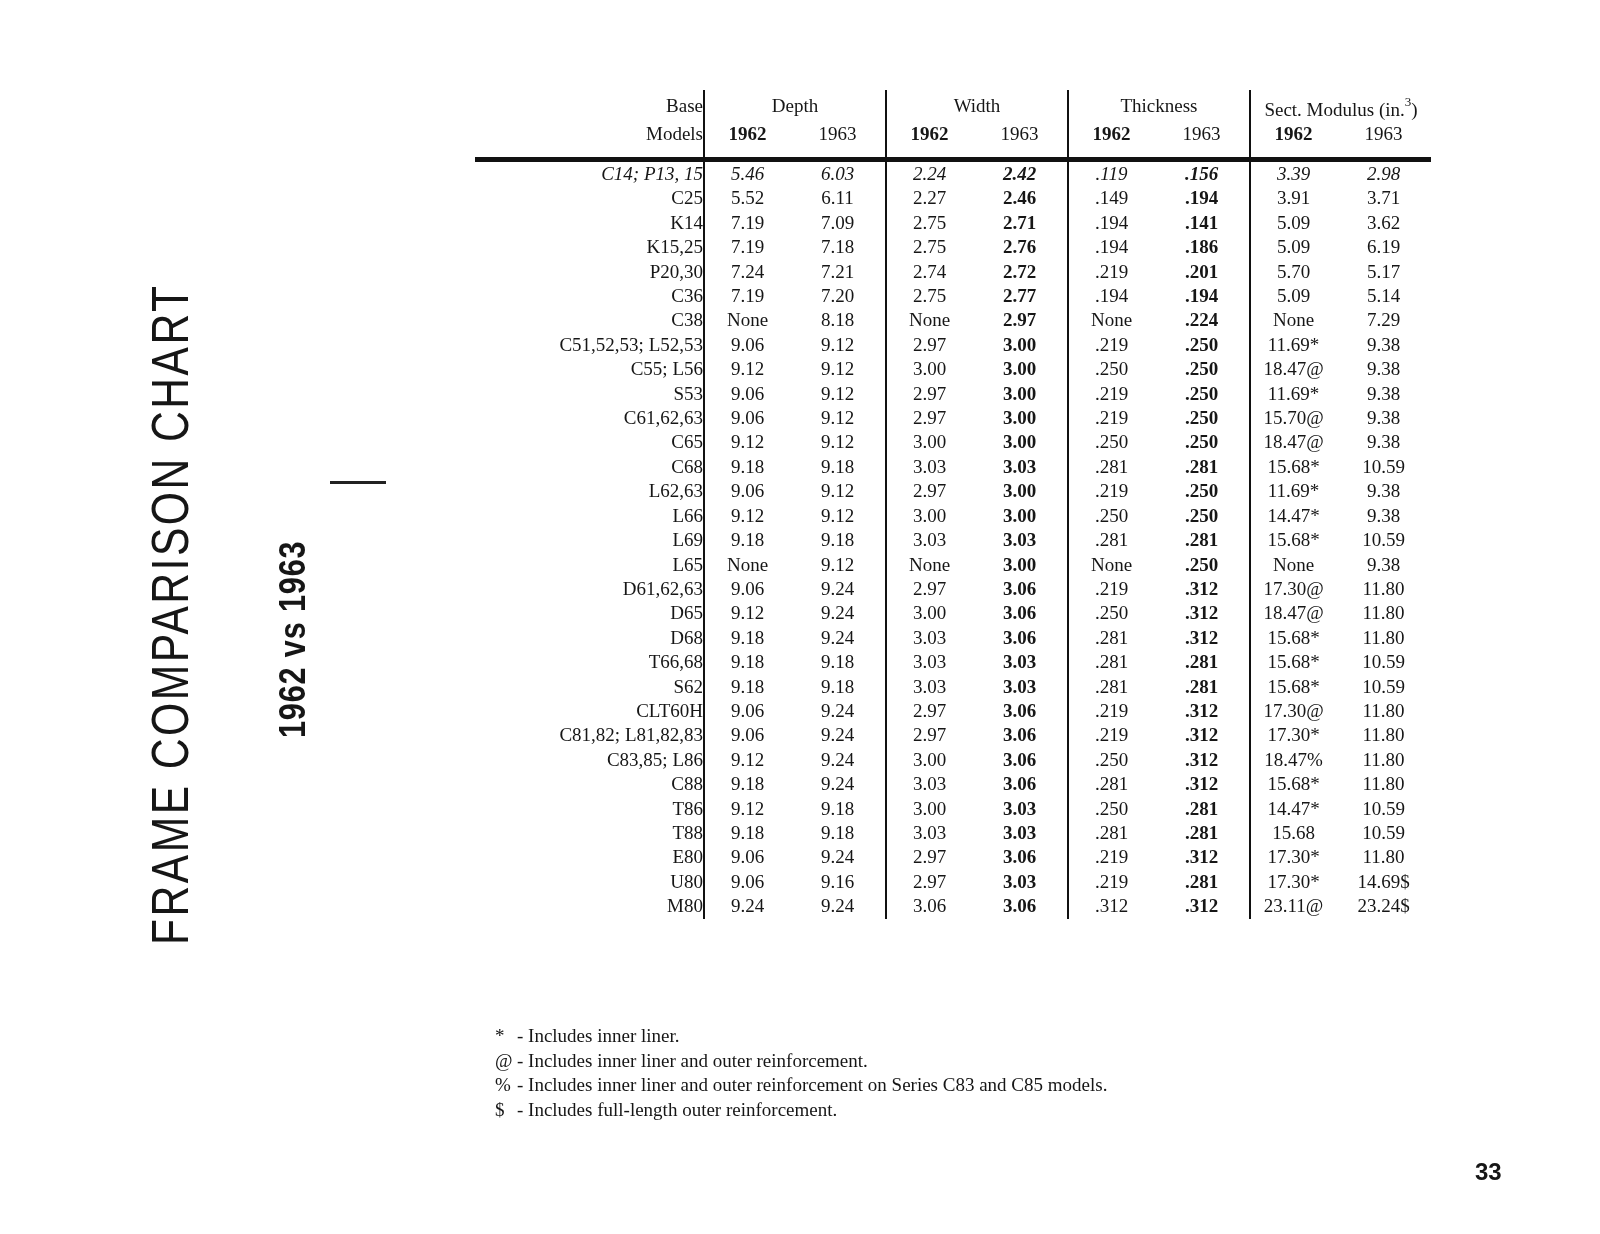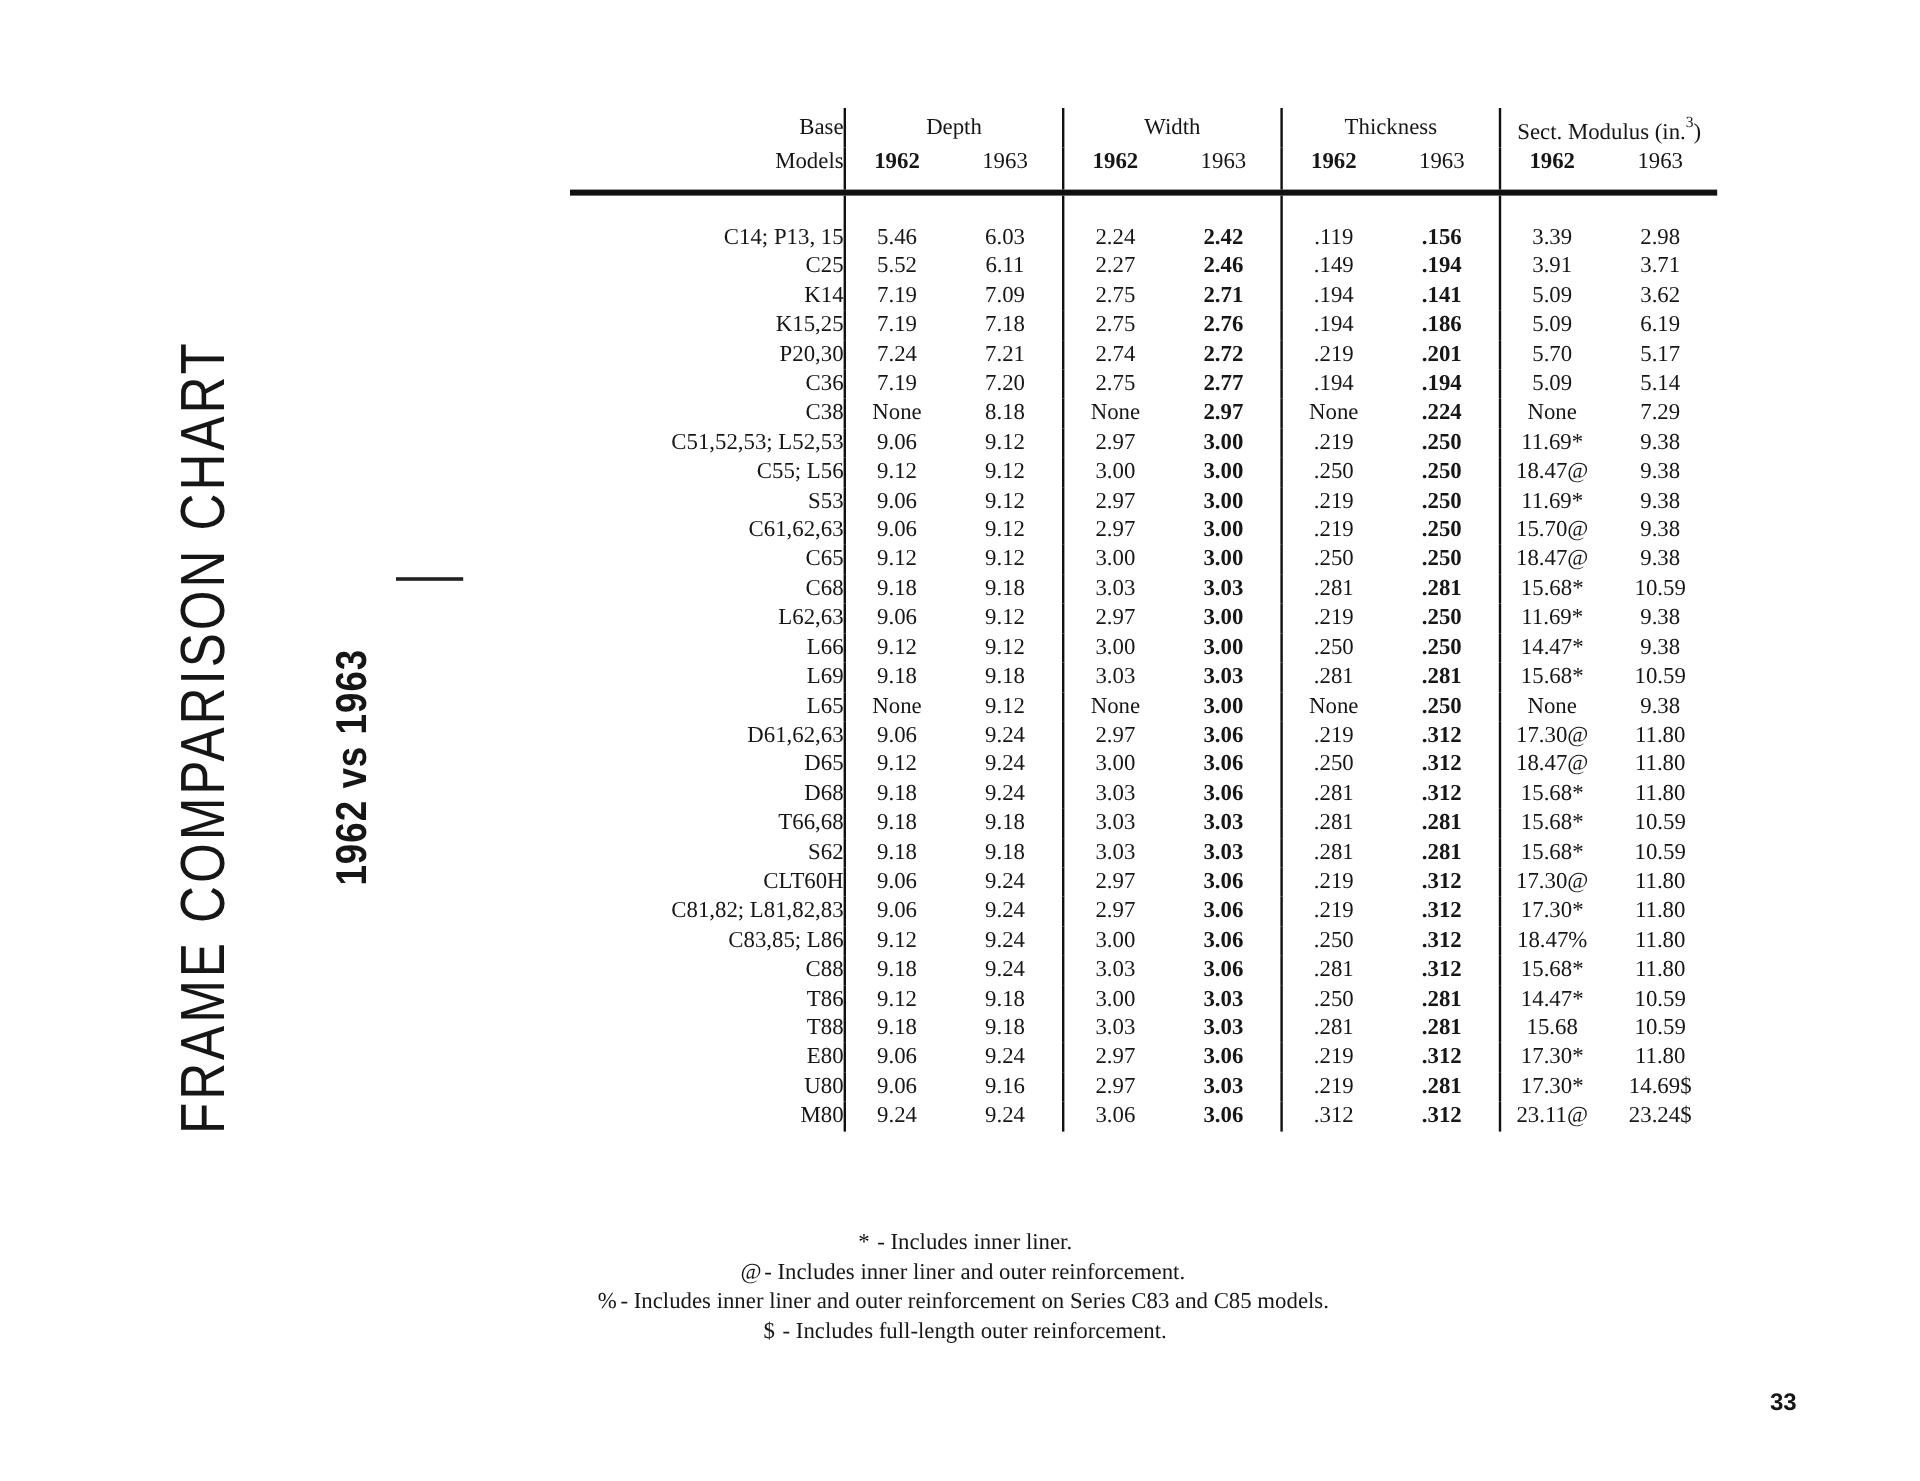--- a/index.html
+++ b/index.html
@@ -18,26 +18,26 @@
   th, td { padding: 0; white-space: nowrap; }
   th { font-weight: 400; height: 24px; line-height: 24px; }
   .hdr-row2 th { padding-bottom: 11px; }
   .rule td { height: 5px; background: #111; padding: 0; }
   tbody td { height: 24.4px; line-height: 24.4px; }
   .c-model { width: 213px; text-align: right; padding-left: 15px; }
   .c-num { text-align: center; }
   .w1 { width: 85px; font-weight: bold; } .w2 { width: 95px; }
   .sep { border-left: 2px solid #111; }
   .bold { font-weight: 700; }
-  .first-body td { padding-top: 23px; }
-  .footnotes { position: absolute; left: 495px; top: 1024px; font-size: 19px; line-height: 24.5px; text-align: center; }
+  .first-body td { padding-top: 0; font-style: italic; }
+  .footnotes { position: absolute; left: 495px; top: 1024px; font-size: 19px; line-height: 24.5px; }
   .footnotes div { white-space: nowrap; }
   .fn-sym { display: inline-block; width: 22px; }
   .page-num { position: absolute; left: 1475px; top: 1158px; font-family: "Liberation Sans", sans-serif;
-              font-weight: 700; font-size: 20px; }
+              font-weight: 700; font-size: 24px; }
   .sup { font-size: 13px; vertical-align: 10px; }
 </style>
 </head>
 <body>
 
 <div class="vert-title">FRAME COMPARISON CHART</div>
 <div class="vert-sub">1962 vs 1963</div>
 <div class="dash"></div>
 
 <div class="table-wrap">

